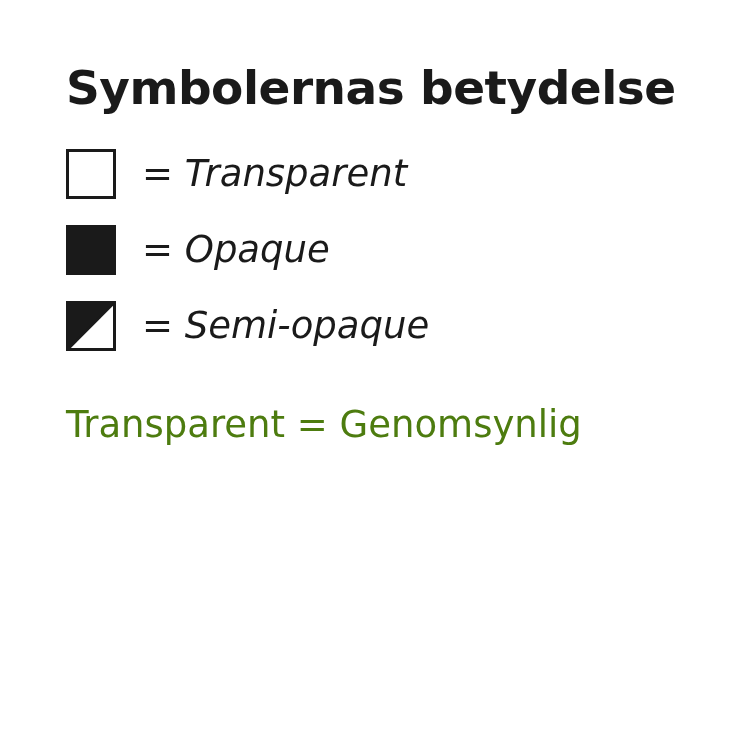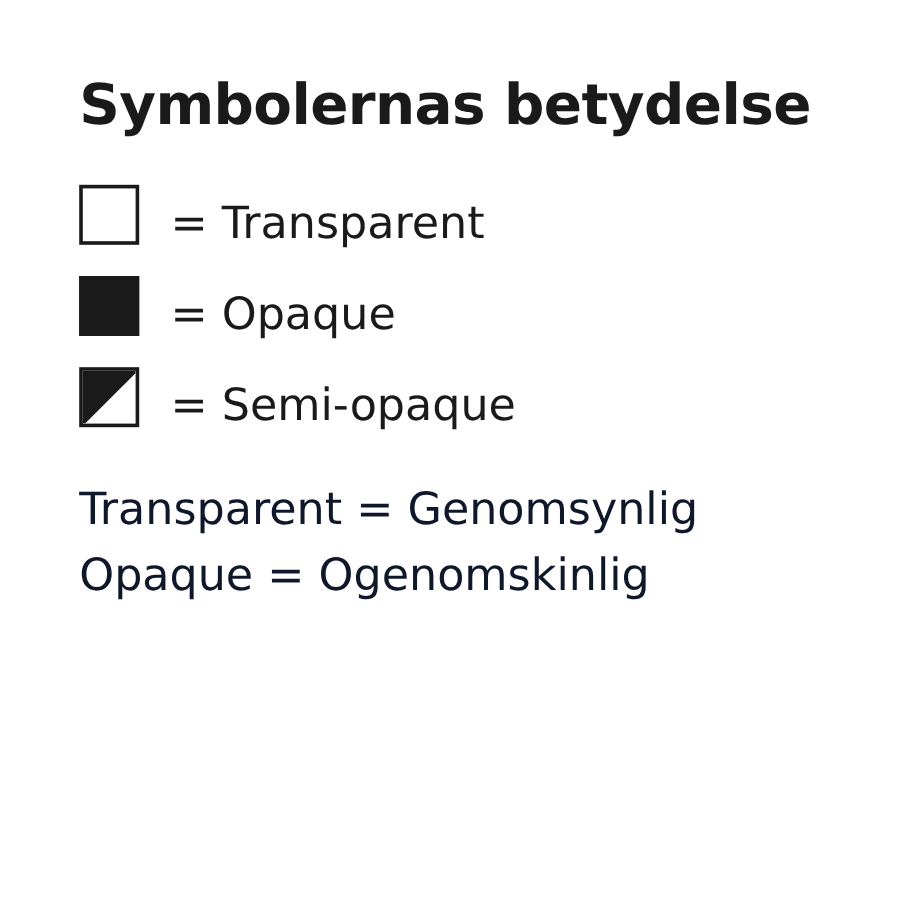--- a/index.html
+++ b/index.html
@@ -30,22 +30,23 @@
     color: #1a1a1a;
   }
   .legend-list {
     display: flex;
     flex-direction: column;
     gap: 16px;
     margin-bottom: 42px;
   }
   .legend-row {
     display: flex;
-    align-items: flex-end;
+    align-items: center;
     height: 60px;
+    font-style: italic;
   }
   .swatch {
     width: 50px;
     height: 50px;
     flex: 0 0 50px;
     box-sizing: border-box;
     border: 3px solid #1a1a1a;
     background: #ffffff;
     position: relative;
     overflow: hidden;
@@ -67,21 +68,21 @@
   }
   .notes {
     display: flex;
     flex-direction: column;
     gap: 2px;
   }
   .note-line {
     font-size: 37px;
     line-height: 1.45;
     white-space: nowrap;
-    color: #0f172a;
+    color: #4d7c0f;
   }
 </style>
 </head>
 <body>
 
 <div class="page">
 
   <h1 class="legend-title">Symbolernas betydelse</h1>
 
   <div class="legend-list">
@@ -104,16 +105,15 @@
           <line x1="0" y1="50" x2="50" y2="0" stroke="#1a1a1a" stroke-width="3"></line>
         </svg>
       </span>
       <span class="legend-label">= Semi-opaque</span>
     </div>
 
   </div>
 
   <div class="notes">
     <div class="note-line">Transparent = Genomsynlig</div>
-    <div class="note-line">Opaque = Ogenomskinlig</div>
   </div>
 
 </div>
 
 </body></html>

